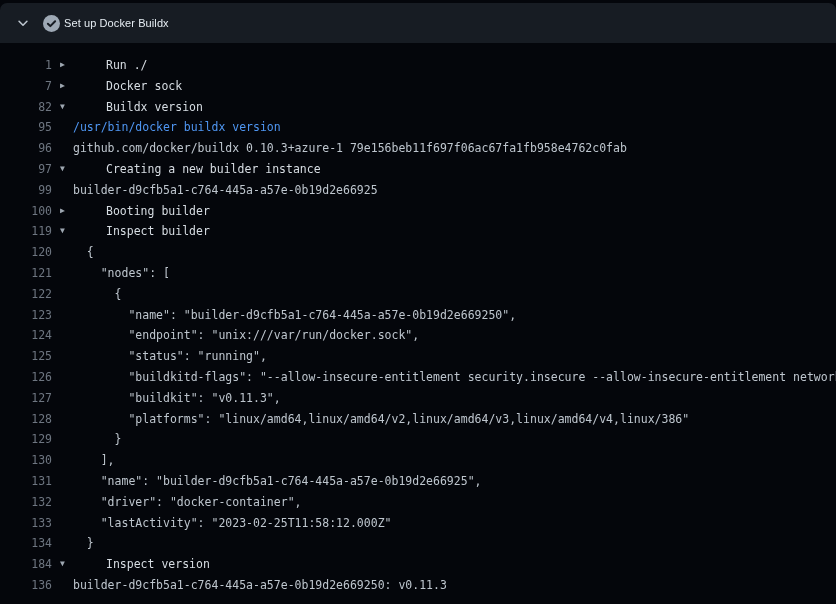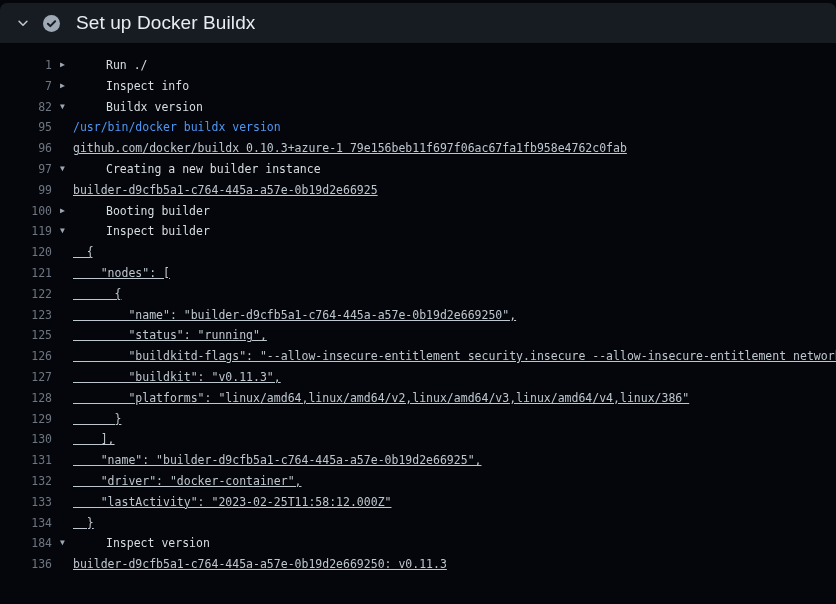--- a/index.html
+++ b/index.html
@@ -24,23 +24,23 @@
     width: 30px;
     margin-left: 8px;
     display: flex; align-items: center; justify-content: center;
     color: #bdc6cf;
   }
   .status {
     width: 26px;
     display: flex; align-items: center; justify-content: center;
   }
   .step-title {
-    margin-left: 12px;
+    margin-left: 0;
     font-family: "Liberation Sans", "DejaVu Sans", sans-serif;
-    font-size: 19px;
+    font-size: 11px;
     font-weight: 500;
     color: #e6edf3;
     letter-spacing: .1px;
   }
   
   .log {
     position: absolute;
     left: 0; top: 55px;
     width: 836px;
     font-size: 11.5px;
@@ -58,21 +58,21 @@
   .arrow {
     flex: 0 0 21px;
     text-align: center;
     font-size: 8px;
     color: #9ea7b1;
   }
   .txt { flex: 1 1 auto; overflow: hidden; }
   .kind-group          { cursor: pointer; }
   .kind-group .txt     { color: #d7dde3; padding-left: 33px; }
   .kind-command .txt   { color: #4f96f2; }
-  .kind-output .txt    { color: #bec6ce; text-decoration: underline; }
+  .kind-output .txt    { color: #bec6ce; }
 </style>
 </head>
 <body>
 
 <div class="step-header">
   <span class="chev">
     <svg width="14" height="14" viewBox="0 0 16 16" aria-hidden="true">
       <path d="M3.5 6l4.5 4.5L12.5 6" fill="none" stroke="currentColor" stroke-width="1.8" stroke-linecap="round" stroke-linejoin="round"></path>
     </svg>
   </span>
@@ -85,21 +85,21 @@
   <span class="step-title">Set up Docker Buildx</span>
 </div>
 
 <div class="log"><div class="row kind-group">
     <span class="ln">1</span>
     <span class="arrow">▶</span>
     <span class="txt">Run ./</span>
   </div><div class="row kind-group">
     <span class="ln">7</span>
     <span class="arrow">▶</span>
-    <span class="txt">Inspect info</span>
+    <span class="txt">Docker sock</span>
   </div><div class="row kind-group">
     <span class="ln">82</span>
     <span class="arrow">▼</span>
     <span class="txt">Buildx version</span>
   </div><div class="row kind-command">
     <span class="ln">95</span>
     <span class="arrow"></span>
     <span class="txt">/usr/bin/docker buildx version</span>
   </div><div class="row kind-output">
     <span class="ln">96</span>
@@ -130,20 +130,24 @@
     <span class="arrow"></span>
     <span class="txt">    "nodes": [</span>
   </div><div class="row kind-output">
     <span class="ln">122</span>
     <span class="arrow"></span>
     <span class="txt">      {</span>
   </div><div class="row kind-output">
     <span class="ln">123</span>
     <span class="arrow"></span>
     <span class="txt">        "name": "builder-d9cfb5a1-c764-445a-a57e-0b19d2e669250",</span>
+  </div><div class="row kind-output">
+    <span class="ln">124</span>
+    <span class="arrow"></span>
+    <span class="txt">        "endpoint": "unix:///var/run/docker.sock",</span>
   </div><div class="row kind-output">
     <span class="ln">125</span>
     <span class="arrow"></span>
     <span class="txt">        "status": "running",</span>
   </div><div class="row kind-output">
     <span class="ln">126</span>
     <span class="arrow"></span>
     <span class="txt">        "buildkitd-flags": "--allow-insecure-entitlement security.insecure --allow-insecure-entitlement network.host",</span>
   </div><div class="row kind-output">
     <span class="ln">127</span>

